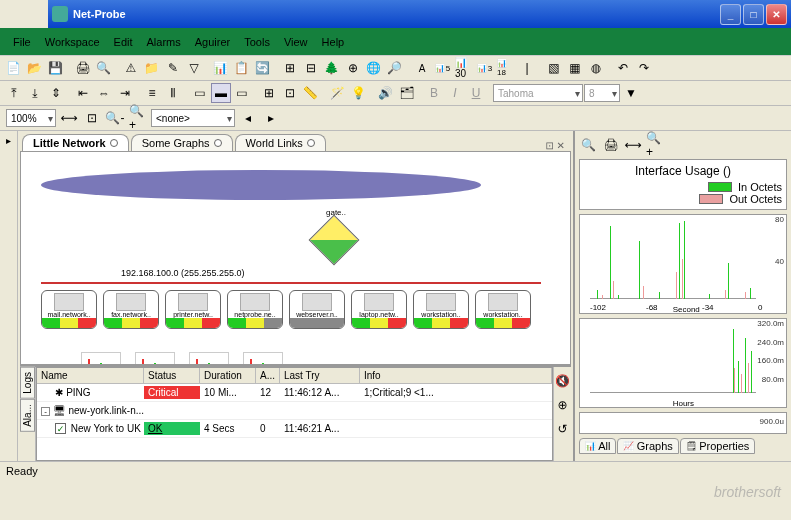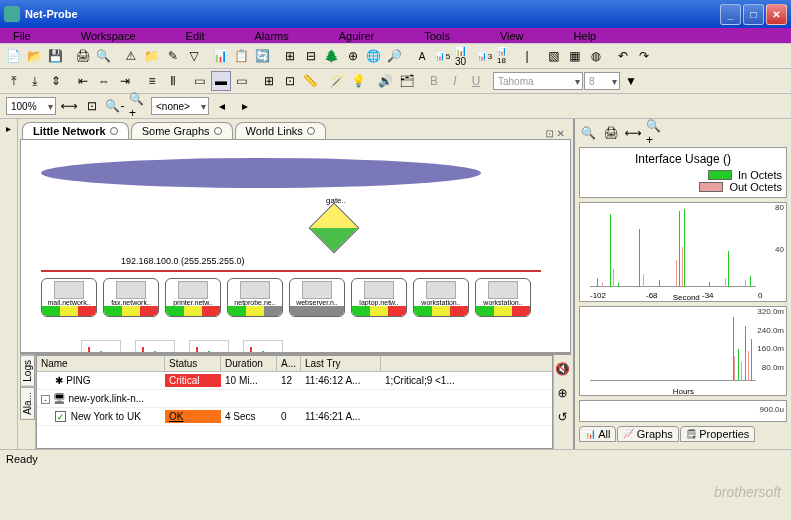--- a/index.html
+++ b/index.html
@@ -1,24 +1,24 @@
 <!DOCTYPE html>
 <html><head>
 <meta charset="utf-8">
 <style>
 * { box-sizing: border-box; margin: 0; padding: 0; font-family: Tahoma, sans-serif; font-size: 11px; }
 body { background: #ece9d8; width: 791px; height: 520px; overflow: hidden; }
-.titlebar { background: linear-gradient(to bottom, #3b77dd, #0842c8); height: 28px; display: flex; align-items: center; padding: 0 4px; color: white; }
+.titlebar { background: linear-gradient(to bottom, #3b77dd, #0842c8); height: 28px; display: flex; align-items: center; padding: 0 4px; color: white; margin-left: 48px; }
 .titlebar .icon { width: 16px; height: 16px; background: #4a9; border-radius: 3px; margin-right: 5px; }
 .titlebar .title { flex: 1; font-weight: bold; }
 .winbtn { width: 21px; height: 21px; margin-left: 2px; border: 1px solid #fff8; border-radius: 3px; display: flex; align-items: center; justify-content: center; color: white; font-weight: bold; font-size: 10px; }
 .winbtn.min { background: linear-gradient(#5a8ae0,#2f5cc0); }
 .winbtn.max { background: linear-gradient(#5a8ae0,#2f5cc0); }
 .winbtn.close { background: linear-gradient(#e88,#c33); }
-.menubar { background: #a21caf; height: 16px; display: flex; align-items: center; padding: 0 6px; border-bottom: 1px solid #ccc; gap: 36px; }
+.menubar { background: #15803d; height: 28px; display: flex; align-items: center; padding: 0 6px; border-bottom: 1px solid #ccc; }
 .menuitem { padding: 2px 7px; cursor: default; }
 .toolbar { background: #ece9d8; padding: 2px 4px; display: flex; flex-wrap: wrap; align-items: center; gap: 1px; border-bottom: 1px solid #bbb; }
 .tbtn { width: 20px; height: 20px; border: 1px solid transparent; display: inline-flex; align-items: center; justify-content: center; font-size: 12px; cursor: default; }
 .tsep { width: 5px; }
 .tcombo { height: 18px; border: 1px solid #999; background: white; padding: 0 14px 0 4px; position: relative; display: inline-flex; align-items: center; font-size: 10px; }
 .tcombo::after { content: '▾'; position: absolute; right: 2px; color: #555; }
 .zoomrow { background: #ece9d8; padding: 2px 6px; display: flex; align-items: center; gap: 3px; border-bottom: 1px solid #bbb; }
 .content { display: flex; height: 330px; }
 .leftstrip { width: 18px; background: #ece9d8; border-right: 1px solid #bbb; display: flex; flex-direction: column; align-items: center; padding-top: 4px; gap: 8px; }
 .vtab { writing-mode: vertical-rl; transform: rotate(180deg); font-size: 10px; padding: 4px 1px; border: 1px solid #999; background: #f5f5ee; cursor: default; }
@@ -45,23 +45,23 @@
 .spark { width: 40px; height: 22px; border: 1px solid #ccc; background: white; position: relative; }
 .spark::before { content:''; position:absolute; bottom:2px; left:6px; width:2px; height:12px; background:#e33;}
 .spark::after { content:''; position:absolute; bottom:2px; left:18px; width:2px; height:8px; background:#2c2;}
 .gridarea { height: 96px; border-top: 2px solid #999; margin: 0 2px; display:flex; }
 .gridleft { width: 16px; background:#ece9d8; border-right:1px solid #bbb;}
 .grid { flex: 1; background: white; border: 1px solid #999; }
 .ghead { display: flex; background: #ece9d8; border-bottom: 1px solid #bbb; }
 .gh { padding: 2px 4px; border-right: 1px solid #bbb; font-size: 10px; }
 .grow { display: flex; border-bottom: 1px solid #eee; align-items: center; height: 18px; }
 .gc { padding: 1px 4px; font-size: 10px; overflow: hidden; white-space: nowrap; }
-.c-name{width:128px} .c-stat{width:56px} .c-dur{width:56px} .c-a{width:24px} .c-last{width:80px} .c-info{flex:1}
+.c-name{width:107px} .c-stat{width:56px} .c-dur{width:56px} .c-a{width:24px} .c-last{width:80px} .c-info{flex:1}
 .stat-crit { background: #e33; color: white; }
-.stat-ok { background: #f97316; text-decoration: underline; }
+.stat-ok { background: #22c55e; text-decoration: underline; }
 .gridright { width: 18px; background:#ece9d8; border-left:1px solid #bbb; display:flex; flex-direction:column; align-items:center; padding-top:4px; gap:4px;}
 .rightpanel { width: 218px; background: #ece9d8; border-left: 2px solid #999; display: flex; flex-direction: column; padding: 2px; }
 .rtoolbar { display: flex; gap: 2px; padding: 2px; }
 .legend { border: 1px solid #999; background: white; margin: 2px; padding: 4px; }
 .legtitle { text-align: center; font-size: 12px; margin-bottom: 3px; }
 .legrow { display: flex; align-items: center; font-size: 10px; justify-content:flex-end; gap:6px;}
 .legbox { width: 24px; height: 10px; border: 1px solid #666; }
 .chart { border: 1px solid #999; background: white; margin: 2px; position: relative; height: 100px; }
 .chart2 { height: 90px; }
 .chartlbl { position: absolute; right: 2px; font-size: 8px; color: #333; }
@@ -170,21 +170,21 @@
   <span class="tcombo" style="width:36px;color:#999">8</span>
   <span class="tbtn">▼</span>
 </div>
 
 <div class="zoomrow">
   <span class="tcombo" style="width:50px">100%</span>
   <span class="tbtn">⟷</span>
   <span class="tbtn">⊡</span>
   <span class="tbtn">🔍-</span>
   <span class="tbtn">🔍+</span>
-  <span class="tcombo" style="width:58px">&lt;none&gt;</span>
+  <span class="tcombo" style="width:84px">&lt;none&gt;</span>
   <span class="tbtn">◂</span>
   <span class="tbtn">▸</span>
 </div>
 
 <div class="content">
   <div class="leftstrip">
     <span style="font-size:10px">▸</span>
   </div>
 
   <div class="mainarea">
@@ -297,20 +297,21 @@
         <div class="vtab">Logs</div>
         <div class="vtab">Ala...</div>
       </div>
       <div class="grid">
         <div class="ghead">
           <div class="gh c-name">Name</div>
           <div class="gh c-stat">Status</div>
           <div class="gh c-dur">Duration</div>
           <div class="gh c-a">A...</div>
           <div class="gh c-last">Last Try</div>
+          <div class="gh c-info">Info</div>
         </div>
         <div id="gridbody">
             <div class="grow">
               <div class="gc c-name" style="padding-left:18px">✱ PING</div>
               <div class="gc c-stat stat-crit">Critical</div>
               <div class="gc c-dur">10 Mi...</div>
               <div class="gc c-a">12</div>
               <div class="gc c-last">11:46:12 A...</div>
               <div class="gc c-info">1;Critical;9 &lt;1...</div>
             </div>

